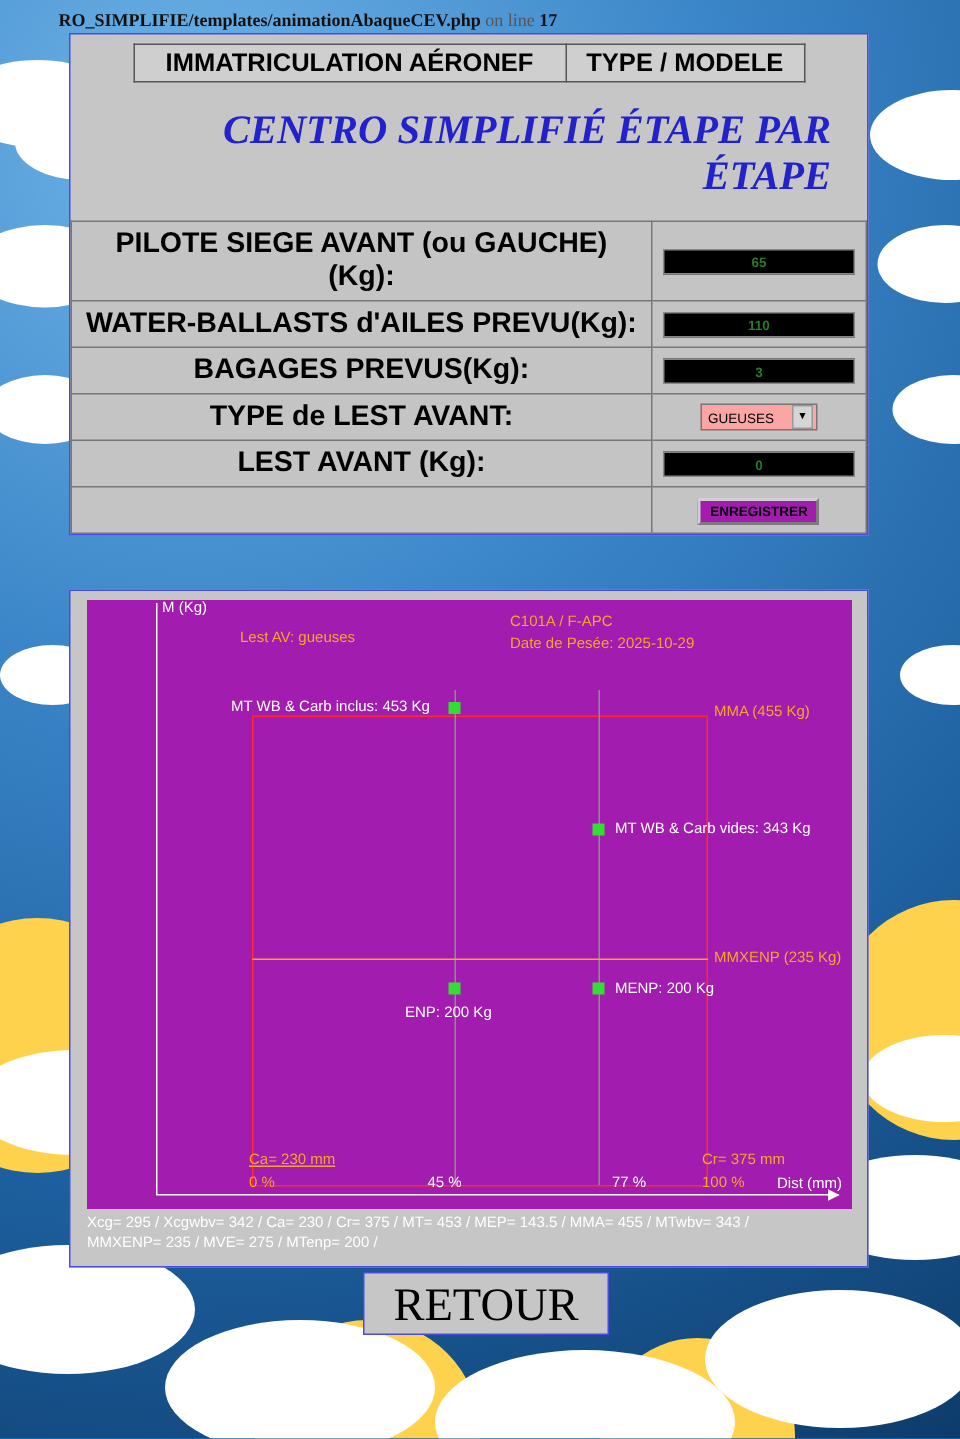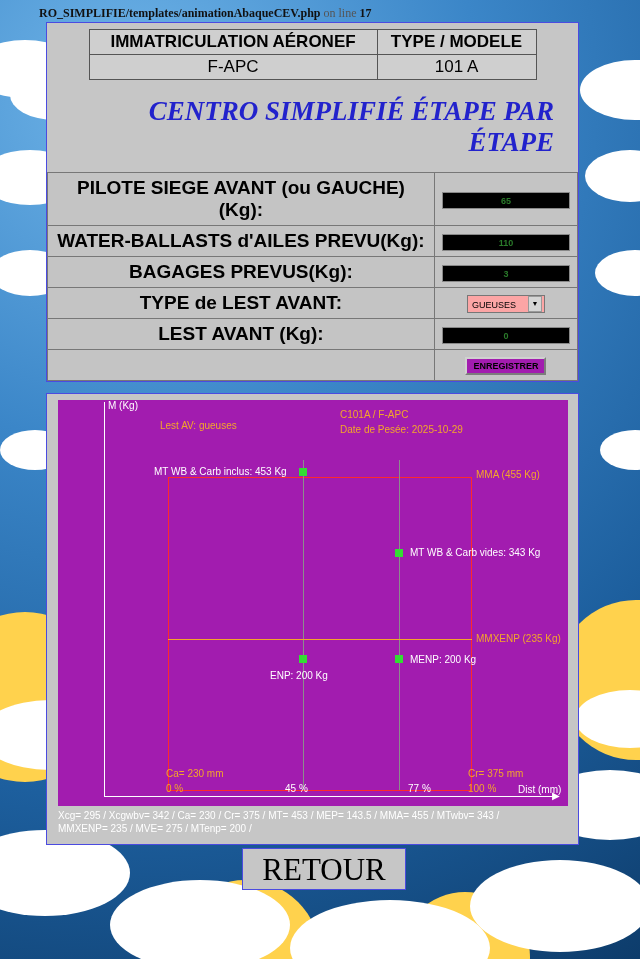--- a/index.html
+++ b/index.html
@@ -274,24 +274,20 @@
 </div>
 
 <div id="panel">
 
   <table id="hdr-table">
     <tbody>
         <tr>
       <td class="h">IMMATRICULATION AÉRONEF</td>
       <td class="h">TYPE / MODELE</td>
     </tr>
-    <tr>
-      <td class="v">F-APC</td>
-      <td class="v">101 A</td>
-    </tr>
   </tbody>
     </table>
 
   <div id="title">CENTRO SIMPLIFIÉ ÉTAPE PAR ÉTAPE</div>
 
   <table id="form-table">
     <tbody>
         <tr>
       <td class="lbl">PILOTE SIEGE AVANT (ou GAUCHE) (Kg):</td>
       <td class="fld">
@@ -366,21 +362,21 @@
 
     <div class="marker" style="left:337px; top:149px;"></div>
     <div class="ann white" style="left:352px; top:147px;">MT WB &amp; Carb vides: 343 Kg</div>
 
     <div class="marker" style="left:241px; top:255px;"></div>
     <div class="ann white" style="left:168px; top:270px;padding-left:44px;">ENP: 200 Kg</div>
 
     <div class="marker" style="left:337px; top:255px;"></div>
     <div class="ann white" style="left:352px; top:254px;">MENP: 200 Kg</div>
 
-    <div class="ann orange" style="left:108px; top:368px;">Ca= 230 mm</div>
+    <div class="ann orange" style="left:108px; top:368px;text-decoration:underline;">Ca= 230 mm</div>
     <div class="ann orange" style="left:108px; top:383px;">0 %</div>
     <div class="ann white" style="left:227px; top:383px;">45 %</div>
     <div class="ann white" style="left:350px; top:383px;">77 %</div>
     <div class="ann orange" style="left:410px; top:368px;">Cr= 375 mm</div>
     <div class="ann orange" style="left:410px; top:383px;">100 %</div>
   </div>
 
   <div id="chart-footer">
     <div>Xcg=  295  /  Xcgwbv=  342  /  Ca=  230  /  Cr=  375  /  MT=  453  /  MEP=  143.5  /  MMA=  455  /  MTwbv=  343  /</div>
     <div>MMXENP= 235 / MVE= 275 / MTenp= 200 /</div>

